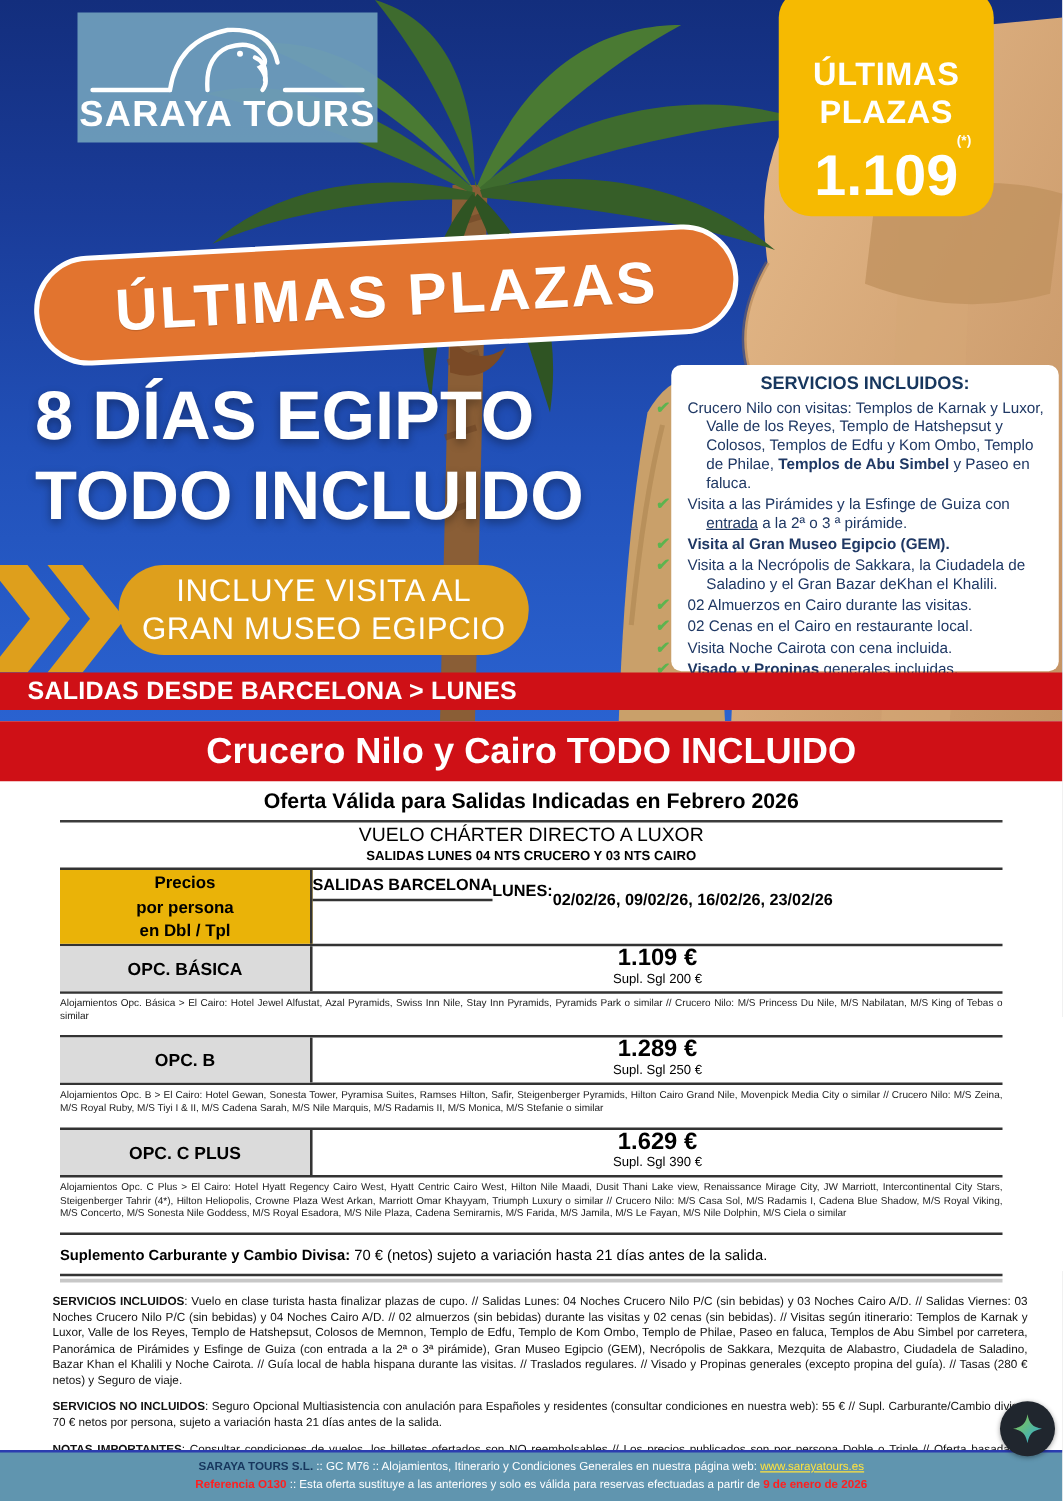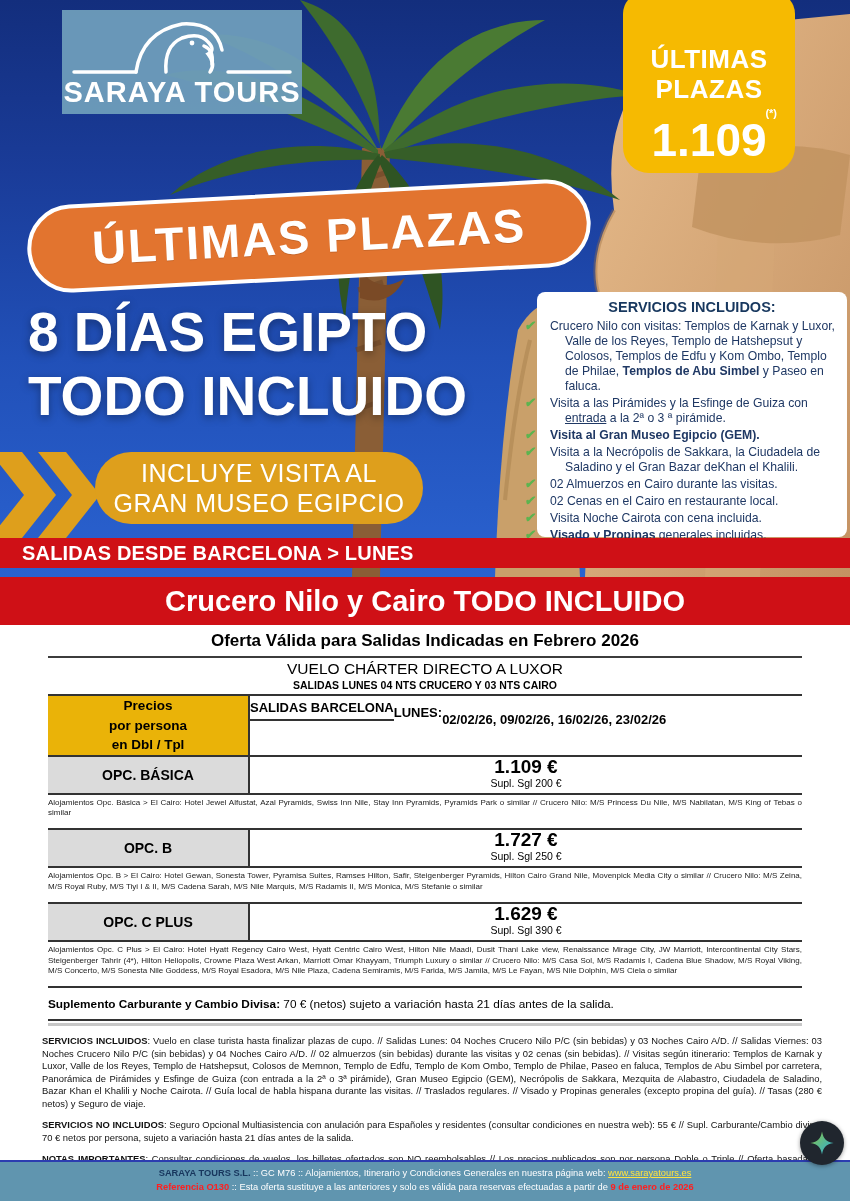--- a/index.html
+++ b/index.html
@@ -233,21 +233,21 @@
         <div class="opt-price">
           <div class="p">1.109 €</div>
           <div class="s">Supl. Sgl 200 €</div>
         </div>
       </div>
       <div class="note">Alojamientos Opc. Básica &gt; El Cairo: Hotel Jewel Alfustat, Azal Pyramids, Swiss Inn Nile, Stay Inn Pyramids, Pyramids Park o similar // Crucero Nilo: M/S Princess Du Nile, M/S Nabilatan, M/S King of Tebas o similar</div>
 
       <div class="opt-row">
         <div class="opt-label">OPC. B</div>
         <div class="opt-price">
-          <div class="p">1.727 €</div>
+          <div class="p">1.289 €</div>
           <div class="s">Supl. Sgl 250 €</div>
         </div>
       </div>
       <div class="note">Alojamientos Opc. B &gt; El Cairo: Hotel Gewan, Sonesta Tower, Pyramisa Suites, Ramses Hilton, Safir, Steigenberger Pyramids, Hilton Cairo Grand Nile, Movenpick Media City o similar // Crucero Nilo: M/S Zeina, M/S Royal Ruby, M/S Tiyi I &amp; II, M/S Cadena Sarah, M/S Nile Marquis, M/S Radamis II, M/S Monica, M/S Stefanie o similar</div>
 
       <div class="opt-row">
         <div class="opt-label">OPC. C PLUS</div>
         <div class="opt-price">
           <div class="p">1.629 €</div>
           <div class="s">Supl. Sgl 390 €</div>

